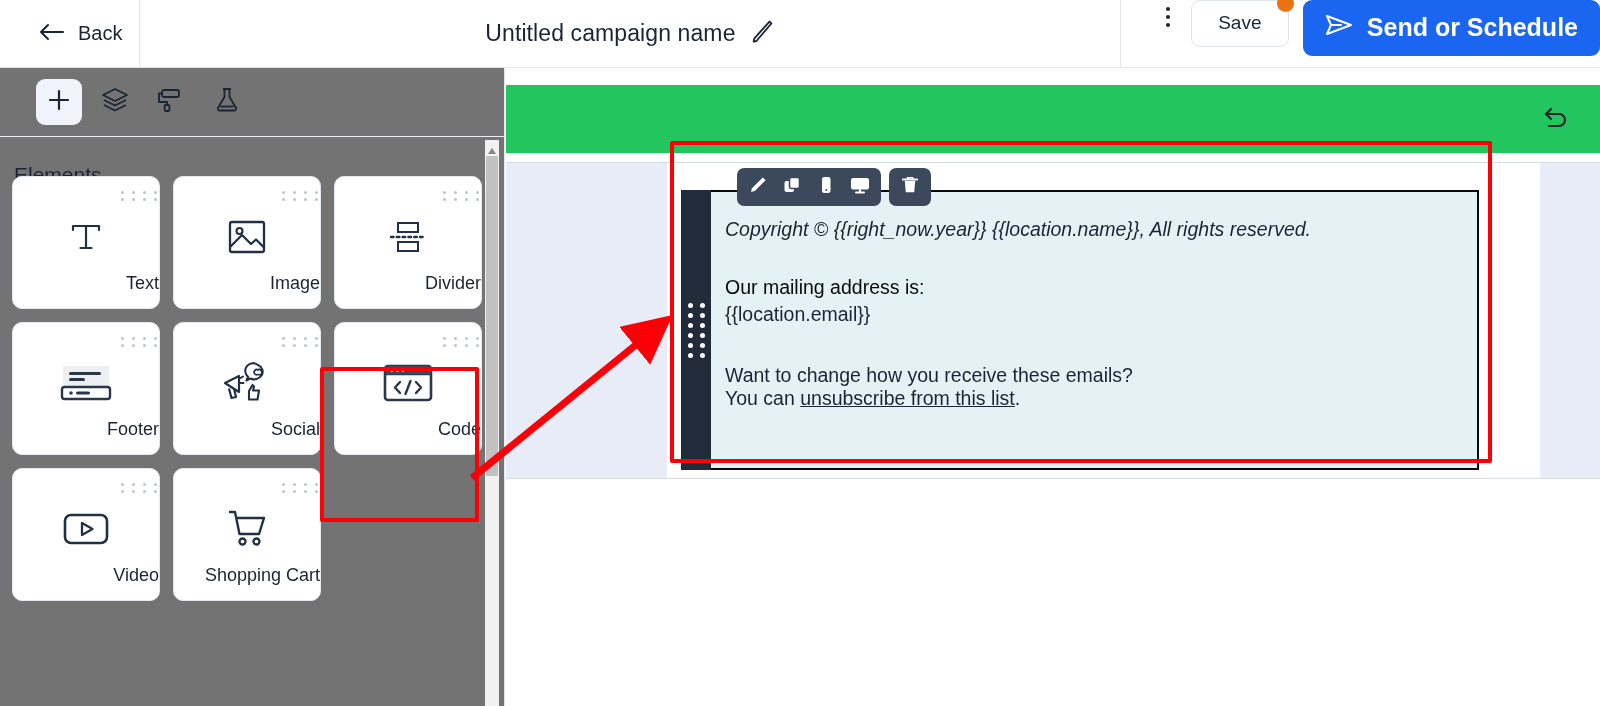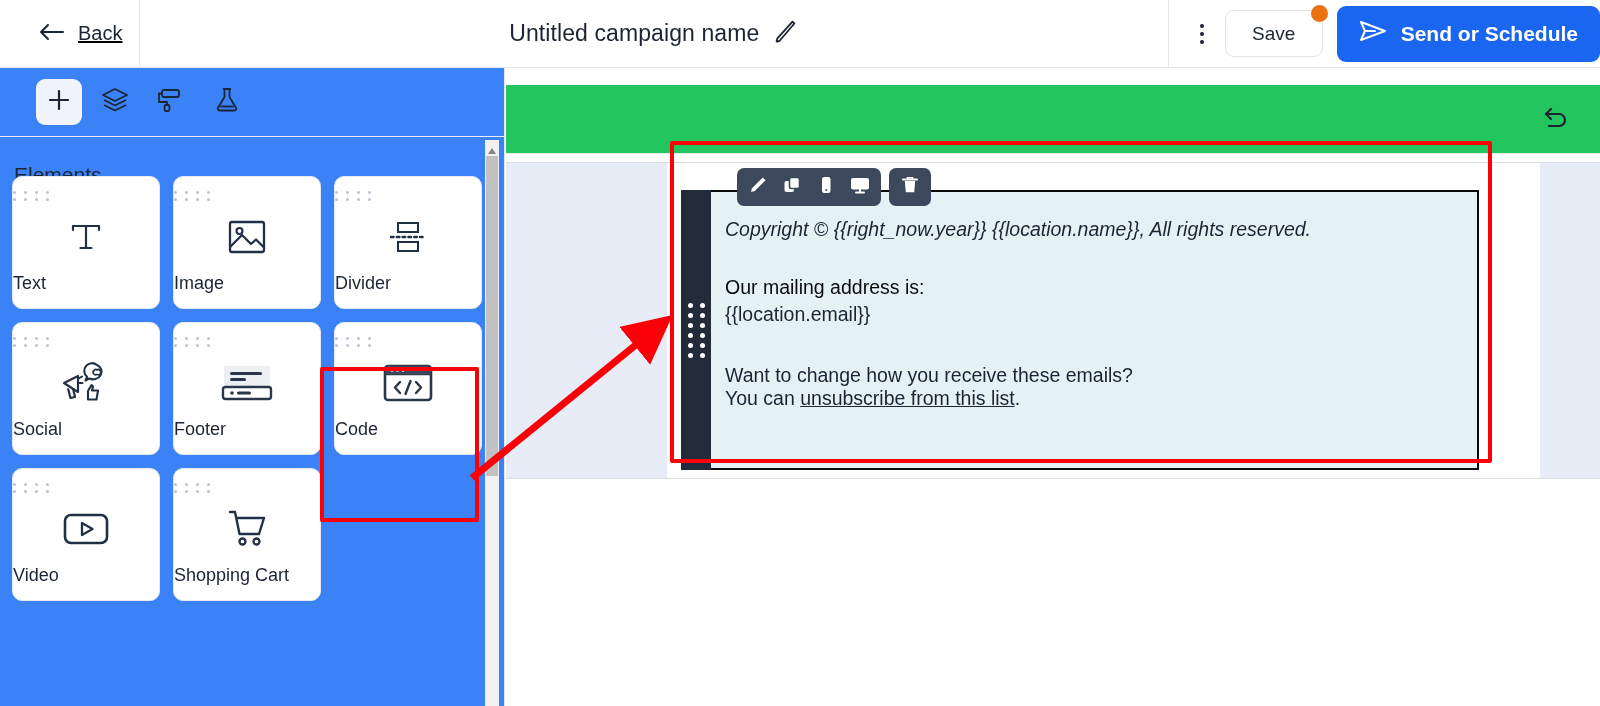--- a/index.html
+++ b/index.html
@@ -14,79 +14,78 @@
   
   .header {
     position: absolute; left: 0; top: 0; width: 1600px; height: 68px;
     background: #fff; border-bottom: 1px solid #e3e6ec;
     display: flex; align-items: center;
   }
   .back-zone {
     width: 140px; height: 68px; display: flex; align-items: center;
     gap: 14px; padding-left: 38px; border-right: 1px solid #e3e6ec;
     cursor: pointer;
-    text-decoration: underline;
   }
   .back-label { font-size: 20px; color: #1b2434; }
   .title-zone {
     flex: 1; height: 51px; display: flex; align-items: center;
     justify-content: center; gap: 12px;
   }
   .campaign-title { font-size: 23px; color: #1b2434; letter-spacing: .1px; }
   .pencil-edit { cursor: pointer; display: block; }
   .header-right {
-    height: 68px; display: flex; align-items: center; gap: 0;
-    padding-right: 0; border-left: 1px solid #e3e6ec; padding-left: 18px;
+    height: 68px; display: flex; gap: 0;
+    padding-right: 0; border-left: 1px solid #e3e6ec; padding-left: 32px;
   }
   .kebab {
     width: 30px; height: 34px; display: flex; flex-direction: column;
     align-items: center; justify-content: center; gap: 4px; cursor: pointer;
   }
   .kebab i { width: 4px; height: 4px; border-radius: 50%; background: #1b2434; display: block; }
   .save-btn {
     position: relative; margin-left: 8px;
     min-width: 98px; height: 47px; border: 1px solid #dfe3ea; border-radius: 9px;
     background: #fff; display: flex; align-items: center; justify-content: center;
     font-size: 19px; color: #1b2434; cursor: pointer;
   }
   .save-dot {
     position: absolute; top: -6px; right: -6px; width: 17px; height: 17px;
     border-radius: 50%; background: #ec7211;
   }
   .send-btn {
     margin-left: 14px; height: 56px; border-radius: 9px; background: #1b66f0;
     display: flex; align-items: center; gap: 14px; padding: 0 22px;
-    color: #fff; font-size: 21px; font-weight: bold; cursor: pointer;
+    color: #fff; font-size: 25px; font-weight: bold; cursor: pointer;
     white-space: nowrap; overflow: hidden;
   }
 
   
   .left-panel {
     position: absolute; left: 0; top: 68px; width: 505px; height: 638px;
-    background: #3b82f6; border-right: 1px solid #e3e6ec;
+    background: #737373; border-right: 1px solid #e3e6ec;
   }
   .tool-row {
     height: 69px; display: flex; align-items: center; gap: 10px;
     padding-left: 36px; border-bottom: 1px solid #e9ecf1;
   }
   .tool-btn {
     width: 46px; height: 46px; border-radius: 9px; display: flex;
     align-items: center; justify-content: center; cursor: pointer;
   }
   .tool-btn.active { background: #f0f3f9; }
   .panel-title { font-size: 21px; color: #1b2434; padding: 26px 0 0 14px; }
 
   .elements-grid {
     position: absolute; top: 108px; left: 12px; width: 470px;
     display: flex; flex-wrap: wrap; gap: 13px;
   }
   .el-card {
     width: 148px; height: 133px; border: 1px solid #e6e9ef; border-radius: 10px;
     background: #fff; position: relative; display: flex; flex-direction: column;
-    align-items: flex-start; cursor: grab;
+    align-items: flex-end; cursor: grab;
   }
   .dots-handle {
     margin-top: 14px; width: 38px; display: grid;
     grid-template-columns: repeat(4, 1fr); gap: 4px 6px;
   }
   .dots-handle i { width: 3px; height: 3px; border-radius: 50%; background: #bcc3cf; display: block; }
   .el-icon {
     flex: 1; display: flex; align-items: center; justify-content: center;
     width: 100%;
   }
@@ -337,54 +336,54 @@
           <i></i>
             <i></i>
             <i></i>
             <i></i>
             <i></i>
             <i></i>
             <i></i>
             <i></i>
         </div>
         <div class="el-icon">
+          <svg width="62" height="42" viewBox="0 0 62 42">
+            <rect x="8" y="4" width="46" height="20" fill="#edeff3"></rect>
+            <rect x="14" y="10" width="32" height="3" rx="1.5" fill="#2b3648"></rect>
+            <rect x="14" y="16" width="16" height="3" rx="1.5" fill="#2b3648"></rect>
+            <rect x="7" y="25" width="48" height="12" rx="2.5" fill="#fff" stroke="#2b3648" stroke-width="2.4"></rect>
+            <circle cx="16" cy="31" r="1.8" fill="#2b3648"></circle>
+            <rect x="21" y="29.4" width="14" height="3.2" rx="1.6" fill="#2b3648"></rect>
+          </svg>
+        </div>
+        <div class="el-label">Footer</div>
+      </div>
+
+      <div class="el-card">
+        <div class="dots-handle">
+          <i></i>
+            <i></i>
+            <i></i>
+            <i></i>
+            <i></i>
+            <i></i>
+            <i></i>
+            <i></i>
+        </div>
+        <div class="el-icon">
           <svg width="54" height="44" viewBox="0 0 54 44">
             <path d="M5 22 L19 15 L19 31 Z" fill="none" stroke="#223046" stroke-width="2.2" stroke-linejoin="round"></path>
             <path d="M9 27.5 L11.5 37 L16 36 L14 27.5" fill="none" stroke="#223046" stroke-width="2.2" stroke-linejoin="round"></path>
             <path d="M20.5 17 L23 15.5 M20.5 22 L23.5 22" stroke="#223046" stroke-width="2" stroke-linecap="round"></path>
             <path d="M38 4 A8.5 7.5 0 1 1 30 17.5 L26.5 19.5 L28 15.8 A7.5 7.5 0 0 1 38 4 Z" fill="none" stroke="#223046" stroke-width="2.1" stroke-linejoin="round"></path>
             <path d="M35.3 9.2 A1.7 1.7 0 0 1 38 9 A1.7 1.7 0 0 1 40.7 9.2 A2.1 2.1 0 0 1 38 13.4 A2.1 2.1 0 0 1 35.3 9.2 Z" fill="none" stroke="#223046" stroke-width="1.7"></path>
             <path d="M29 38.5 L29 30 L32.5 24 L34 25.5 L33 29.5 L39 29.5 L37.5 38.5 Z" fill="none" stroke="#223046" stroke-width="2.1" stroke-linejoin="round"></path>
           </svg>
         </div>
         <div class="el-label">Social</div>
-      </div>
-
-      <div class="el-card">
-        <div class="dots-handle">
-          <i></i>
-            <i></i>
-            <i></i>
-            <i></i>
-            <i></i>
-            <i></i>
-            <i></i>
-            <i></i>
-        </div>
-        <div class="el-icon">
-          <svg width="62" height="42" viewBox="0 0 62 42">
-            <rect x="8" y="4" width="46" height="20" fill="#edeff3"></rect>
-            <rect x="14" y="10" width="32" height="3" rx="1.5" fill="#2b3648"></rect>
-            <rect x="14" y="16" width="16" height="3" rx="1.5" fill="#2b3648"></rect>
-            <rect x="7" y="25" width="48" height="12" rx="2.5" fill="#fff" stroke="#2b3648" stroke-width="2.4"></rect>
-            <circle cx="16" cy="31" r="1.8" fill="#2b3648"></circle>
-            <rect x="21" y="29.4" width="14" height="3.2" rx="1.6" fill="#2b3648"></rect>
-          </svg>
-        </div>
-        <div class="el-label">Footer</div>
       </div>
 
       <div class="el-card">
         <div class="dots-handle">
           <i></i>
             <i></i>
             <i></i>
             <i></i>
             <i></i>
             <i></i>

